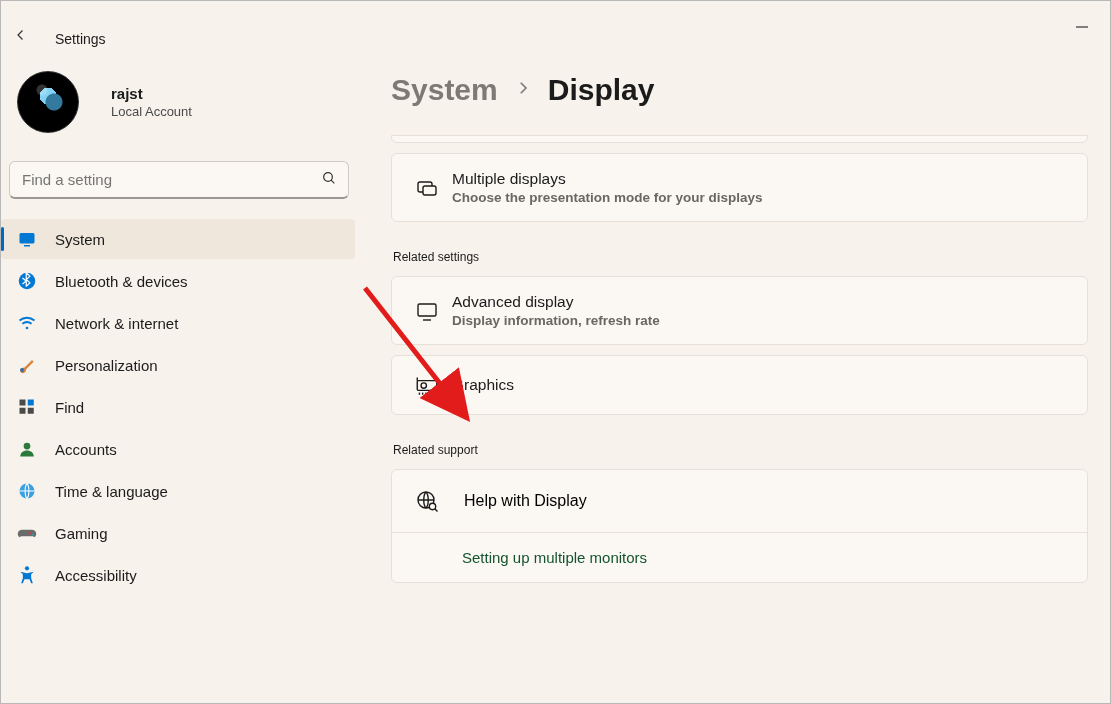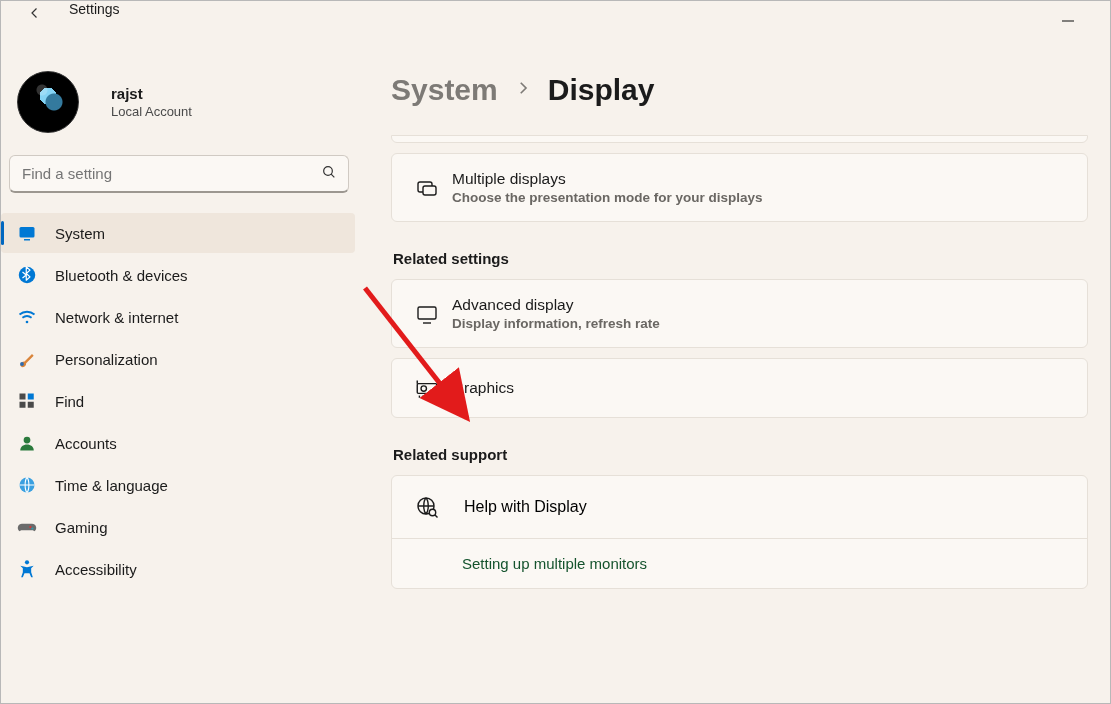--- a/index.html
+++ b/index.html
@@ -1,41 +1,41 @@
 <!DOCTYPE html>
 <html><head>
 <meta charset="utf-8">
 <style>
   * { box-sizing: border-box; margin: 0; padding: 0; }
   html, body { width: 1111px; height: 704px; font-family: "Segoe UI", -apple-system, Arial, sans-serif; overflow: hidden; }
   body { background: #f7f2ec; border: 1px solid #b8b8b8; position: relative; }
 
   
-  .titlebar { display: flex; align-items: flex-start; height: 46px; padding: 0 22px; }
+  .titlebar { display: flex; align-items: flex-end; height: 46px; padding: 0 8px; }
   .titlebar .back { width: 24px; height: 24px; display:flex; align-items:center; justify-content:center; cursor:pointer; }
   .titlebar .title { margin-left: 22px; font-size: 14px; color:#1b1b1b; }
   .titlebar .spacer { flex: 1; }
   .titlebar .min { width: 40px; height: 40px; display:flex; align-items:center; justify-content:center; cursor:pointer; }
 
   
   .columns { display: flex; height: calc(100% - 46px); }
   .sidebar { width: 356px; padding: 10px 0 0 0; position:relative; }
   .main    { flex: 1; padding: 0 22px 0 34px; overflow:hidden; }
 
   
   .account { display:flex; align-items:center; gap: 32px; padding: 14px 10px 20px 16px; }
   .avatar { width: 62px; height: 62px; border-radius: 50%; background: radial-gradient(circle at 50% 40%, #84d3f4 0 18%, #000 18% 100%); border:1px solid #333; position:relative; overflow:hidden; }
   .avatar::after{content:"";position:absolute;inset:0;background:
      radial-gradient(circle at 40% 30%, #fff3 0 5px, transparent 6px),
      radial-gradient(circle at 60% 50%, #347a9e 0 8px, transparent 9px);}
   .account .name { font-size: 15px; font-weight:600; color:#1b1b1b; }
   .account .type { font-size: 13px; color:#4a4a4a; margin-top:2px; }
 
   
-  .search { margin: 2px 8px 20px 8px; position:relative; }
+  .search { margin: 8px 8px 20px 8px; position:relative; }
   .search input {
     width: 100%; height: 38px; border-radius: 6px;
     border: 1px solid #d0cac3; background:#fbf8f4;
     padding: 0 40px 0 12px; font-size: 15px; color:#333;
     outline: none; border-bottom: 2px solid #9c9790;
   }
   .search .icon { position:absolute; right:12px; top:50%; transform:translateY(-50%); color:#333; }
 
   
   .nav { display:flex; flex-direction:column; gap:2px; padding-right:2px; }
@@ -66,21 +66,21 @@
   .card {
     background:#fbf8f4; border:1px solid #e6e0d8; border-radius:6px;
     display:flex; align-items:center; gap:12px;
     padding:16px 22px; margin-bottom:10px; cursor:pointer;
   }
   .card-icon { width:26px; height:26px; display:flex; align-items:center; justify-content:center; color:#1b1b1b; flex-shrink:0; }
   .card .title { font-size:15.5px; color:#1b1b1b; }
   .card .sub { font-size:13.5px; color:#6a6763; margin-top:2px;font-weight:bold; }
   .card.single .title { line-height:26px; }
 
-  .section-label { font-size:15px; font-weight:700; color:#1b1b1b; margin:28px 0 12px 2px; }
+  .section-label { font-size:12px; font-weight:400; color:#1b1b1b; margin:28px 0 12px 2px; }
 
   .help-card {
     background:#fbf8f4; border:1px solid #e6e0d8; border-radius:6px;
     padding:0; margin-bottom:10px;margin-top:6px;
   }
   .help-row {
     display:flex; align-items:center; gap:24px; padding:18px 22px;
   }
   .help-divider { height:1px; background:#e6e0d8; margin:0 0; }
   .help-link { font-size:15px; color:#14532d; padding:16px 22px 16px 70px; cursor:pointer; }

